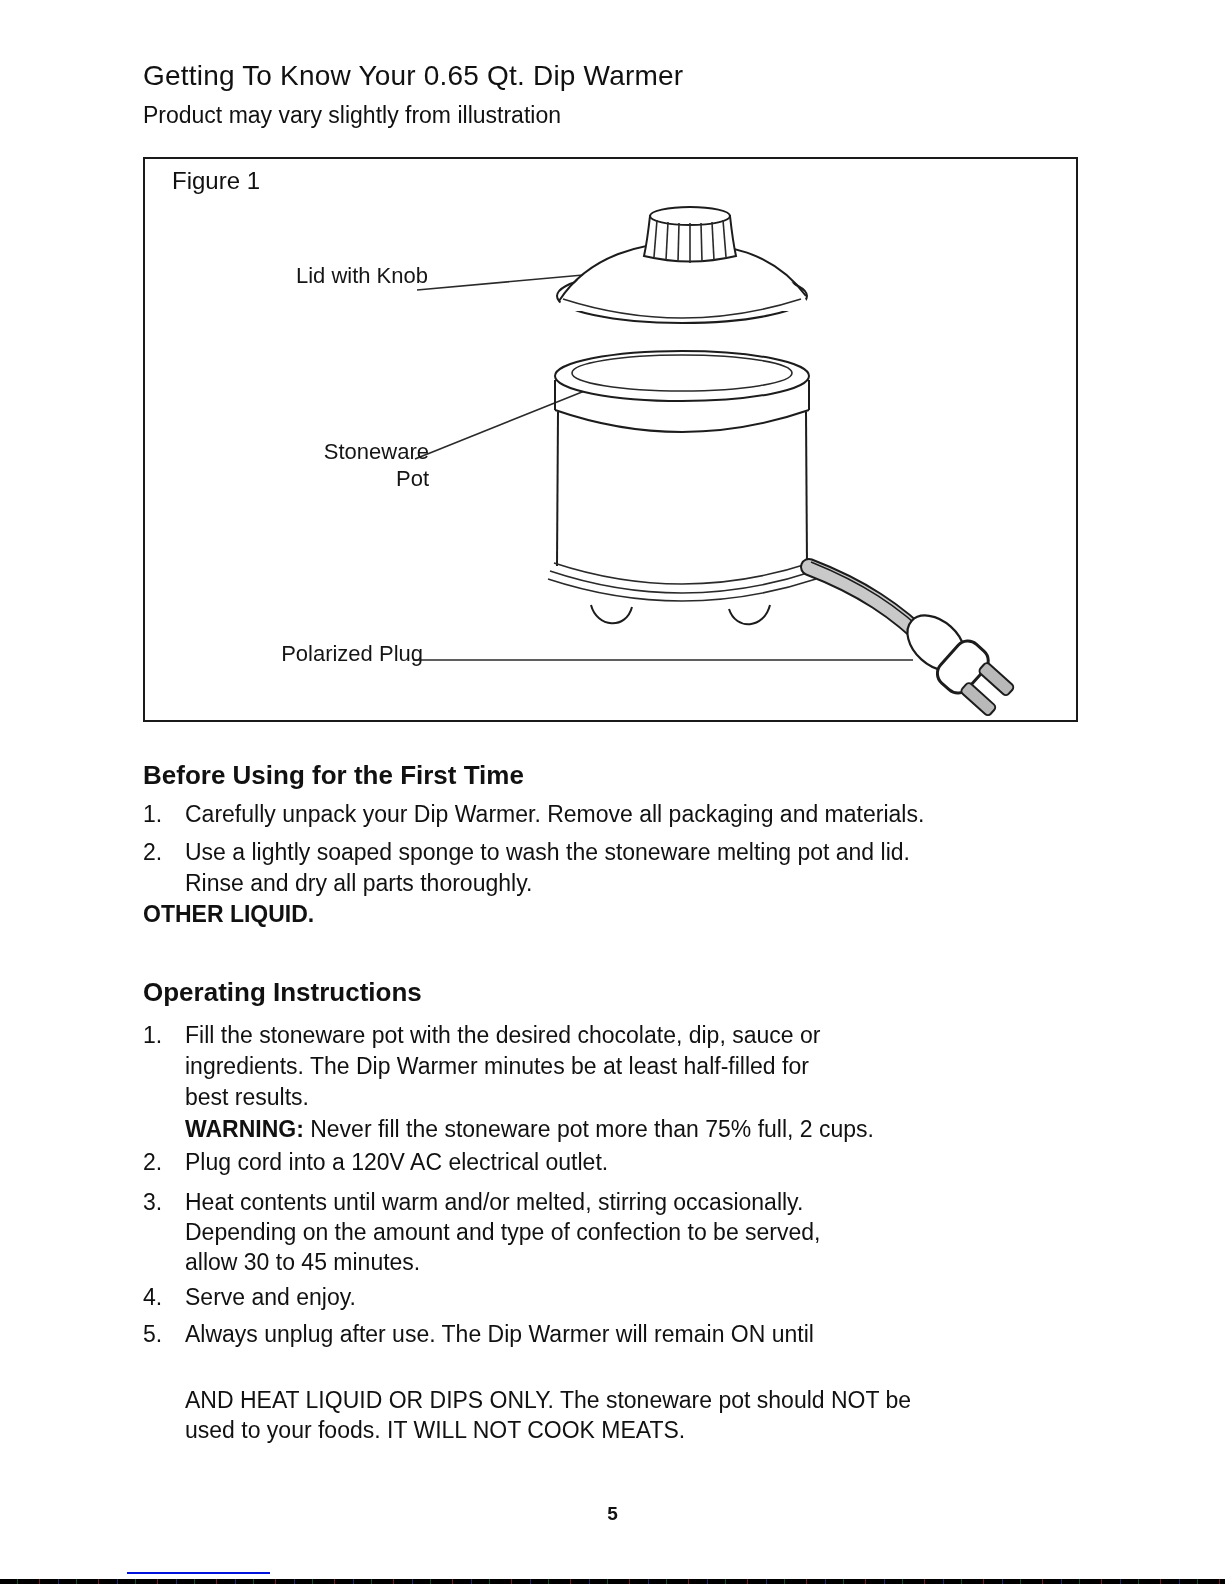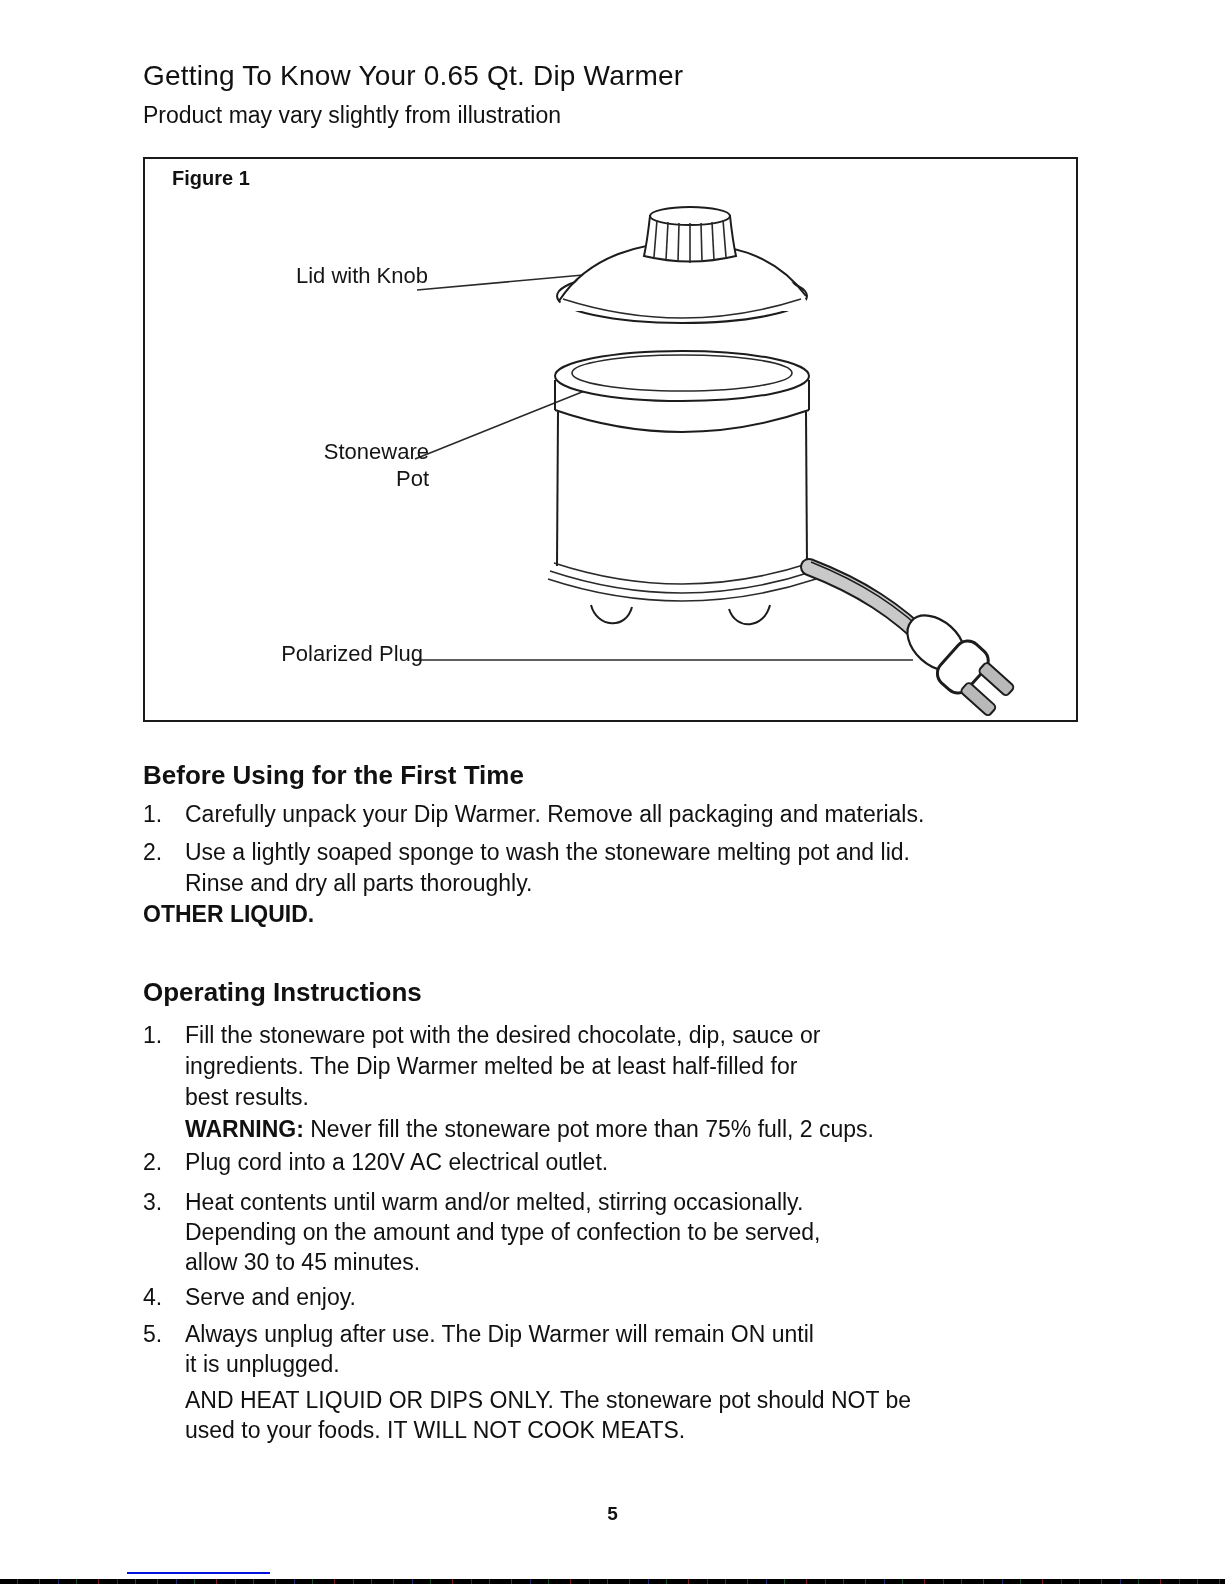--- a/index.html
+++ b/index.html
@@ -4,21 +4,21 @@
 <style>
   html,body{margin:0;padding:0;}
   body{
     width:1225px;height:1585px;background:#ffffff;position:relative;
     font-family:"Liberation Sans",sans-serif;color:#111;overflow:hidden;
   }
   .abs{position:absolute;}
   .page-title{left:143px;top:60px;font-size:28px;font-weight:400;letter-spacing:.2px;}
   .subtitle{left:143px;top:102px;font-size:23px;}
   .figure-box{left:143px;top:157px;width:935px;height:565px;border:2px solid #1a1a1a;box-sizing:border-box;}
-  .figure-title{left:27px;top:8px;font-size:20px;font-weight:700;}
+  .figure-title{left:27px;top:8px;font-size:24px;font-weight:400;}
   .fig-svg{left:0;top:0;width:100%;height:100%;}
   .fig-label{font-size:22px;line-height:27px;text-align:right;color:#151515;padding-left:28px;}
   .lbl-lid{left:0;top:103px;width:255px;}
   .lbl-pot{left:0;top:279px;width:256px;}
   .lbl-plug{left:0;top:481px;width:250px;}
   .h2{left:143px;font-size:26px;font-weight:700;}
   .block{left:143px;width:960px;}
   .li-num{position:absolute;left:0;top:0;font-size:23px;line-height:31px;}
   .li-text{margin-left:42px;}
   .line{font-size:23px;line-height:31px;white-space:nowrap;}
@@ -123,21 +123,21 @@
 <div class="abs block" style="top:899px;">
   <div class="line bold">OTHER LIQUID.</div>
 </div>
 
 <div class="abs h2" style="top:977px;">Operating Instructions</div>
 
 <div class="abs block" style="top:1020px;">
   <span class="li-num">1.</span>
   <div class="li-text">
     <div class="line">Fill the stoneware pot with the desired chocolate, dip, sauce or</div>
-    <div class="line">ingredients. The Dip Warmer melted be at least half-filled for</div>
+    <div class="line">ingredients. The Dip Warmer minutes be at least half-filled for</div>
     <div class="line">best results.</div>
   </div>
 </div>
 
 <div class="abs warn-block" style="top:1114px;">
   <div class="line"><span class="bold">WARNING:</span><span> Never fill the stoneware pot more than 75% full, 2 cups.</span></div>
 </div>
 
 <div class="abs block" style="top:1147px;">
   <span class="li-num">2.</span>
@@ -159,21 +159,20 @@
   <span class="li-num">4.</span>
   <div class="li-text">
     <div class="line">Serve and enjoy.</div>
   </div>
 </div>
 
 <div class="abs block lh30" style="top:1319px;">
   <span class="li-num">5.</span>
   <div class="li-text">
     <div class="line">Always unplug after use. The Dip Warmer will remain ON until</div>
-    <div class="line">it is unplugged.</div>
   </div>
 </div>
 
 <div class="abs warn-block lh30" style="top:1385px;">
   <div class="line">AND HEAT LIQUID OR DIPS ONLY. The stoneware pot should NOT be</div>
   <div class="line">used to your foods. IT WILL NOT COOK MEATS.</div>
 </div>
 
 <div class="abs page-num">5</div>
 <div class="abs blue-line"></div>

